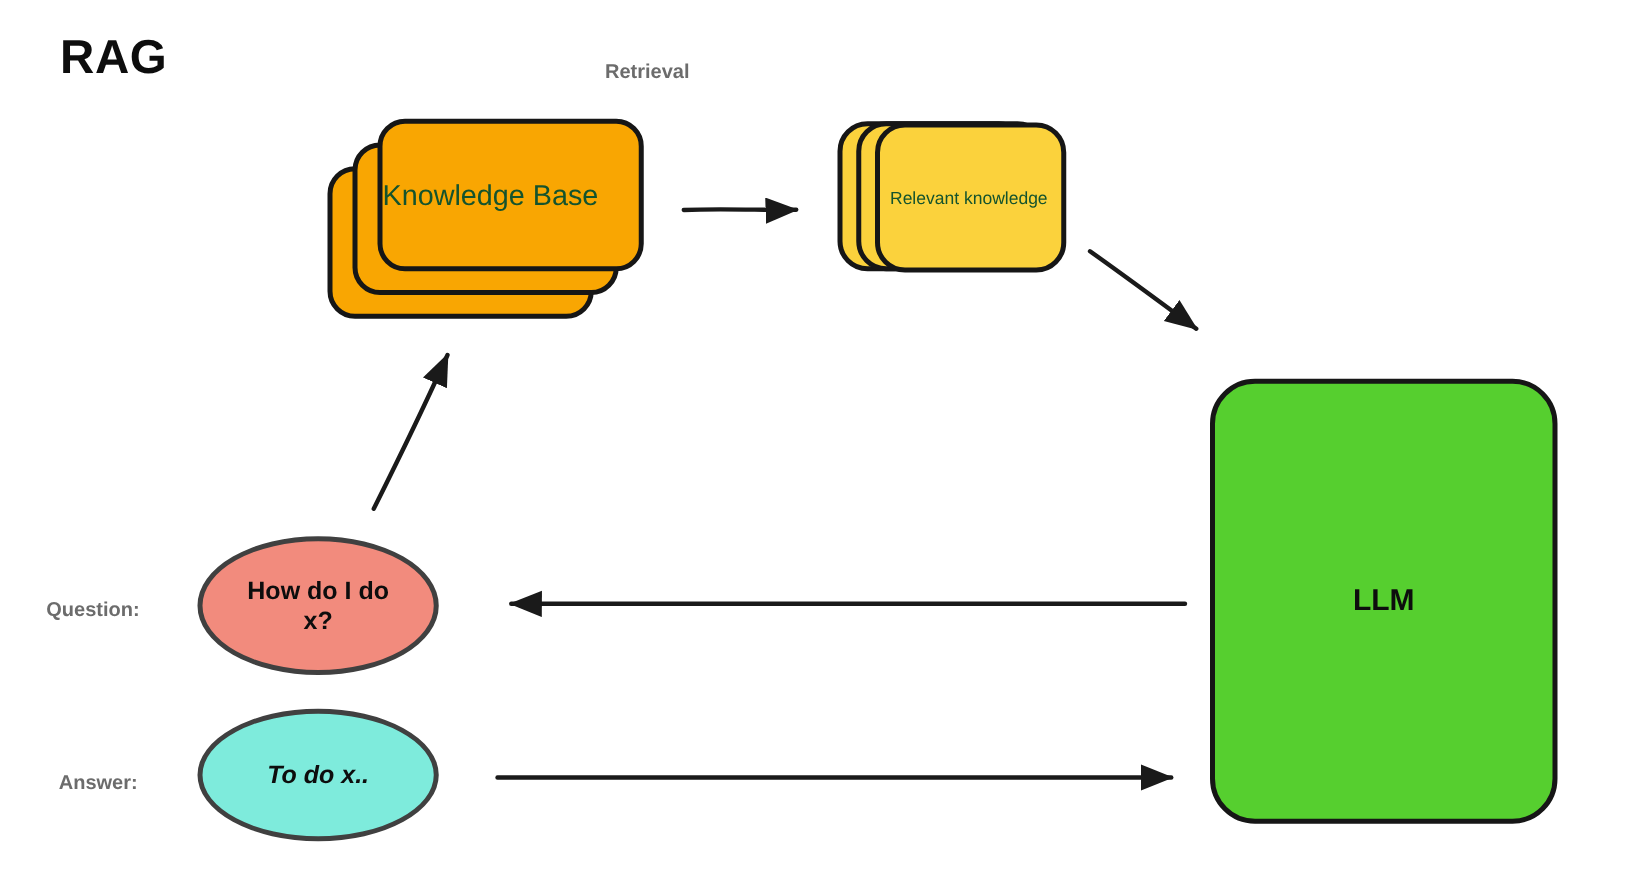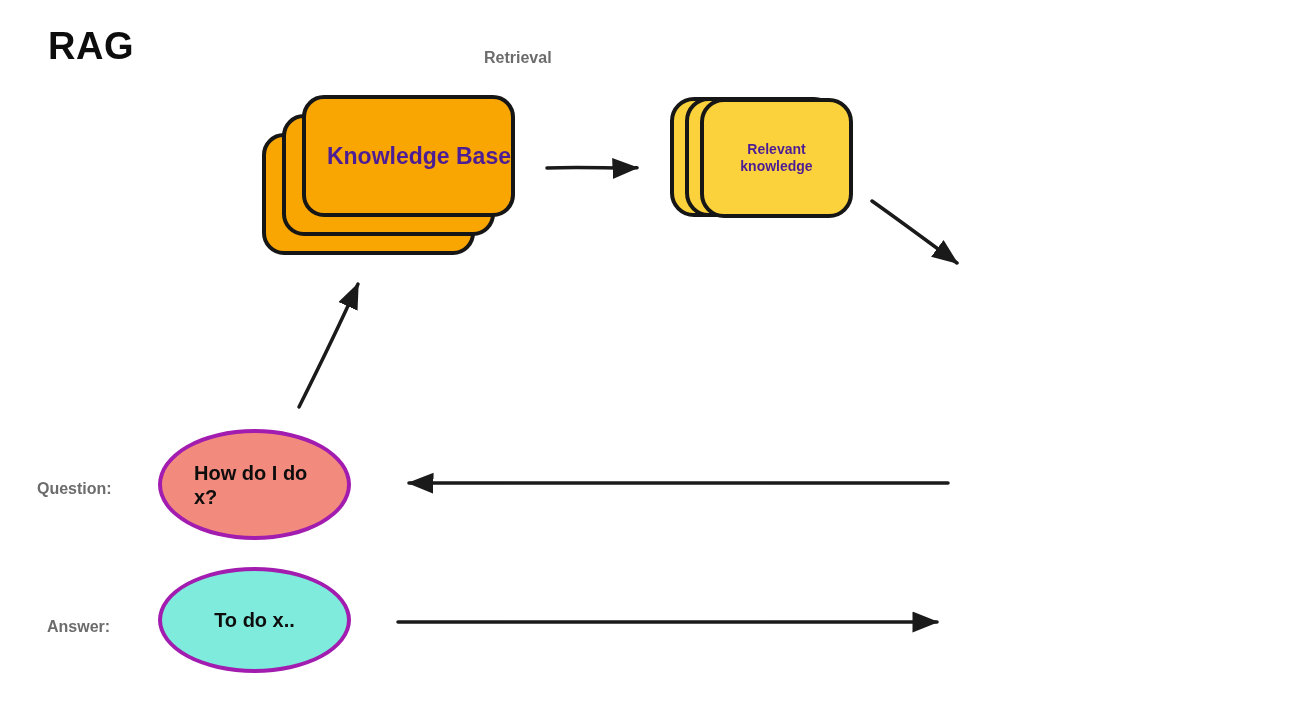--- a/index.html
+++ b/index.html
@@ -34,24 +34,24 @@
   .question-label  { left: 37px;  top: 449px; margin-top: 31px; }
   .answer-label    { left: 47px;  top: 574px; margin-top: 44px; }
 
   .card {
     position: absolute;
     width: 213px; height: 122px;
     border: 4px solid #161616;
     border-radius: 22px;
     display: flex;
     align-items: center;
-    justify-content: flex-end;
+    justify-content: flex-start;
     text-align: center;
-    font-weight: bold;
-    color: #4c1d95;
+    font-weight: normal;
+    color: #14532d;
   }
   .kb-back  { left: 262px; top: 133px; }
   .kb-mid   { left: 282px; top: 114px; }
   .kb-front { left: 302px; top: 95px; font-size: 23px; }
 
   .rk-card { width: 153px; height: 120px; border-radius: 24px; }
   .rk-back  { left: 670px; top: 97px; }
   .rk-mid   { left: 685px; top: 97px; }
   .rk-front { left: 700px; top: 98px; font-size: 14px; line-height: 1.2; padding: 0 8px; }
 
@@ -63,25 +63,26 @@
     border-radius: 36px;
     display: flex;
     align-items: center;
     justify-content: center;
     font-size: 24px;
     font-weight: bold;
     color: #0d0d0d;
   }
   .bubble {
     position: absolute;
-    border: 4px solid #a21caf;
+    border: 4px solid #404040;
     border-radius: 50%;
     display: flex;
     align-items: center;
     justify-content: center;
+    text-align: center;
     font-size: 20px;
     font-weight: bold;
     color: #0d0d0d;
     line-height: 1.2;
   }
   .question-bubble { left: 158px; top: 429px; width: 193px; height: 111px; padding: 0 32px; }
   .answer-bubble   { left: 158px; top: 567px; width: 193px; height: 106px; padding: 0 20px; }
 
   #arrow-layer {
     position: absolute;
@@ -112,26 +113,29 @@
   <div class="card kb-front" style="background-color: rgb(249, 166, 2);">
     <span>Knowledge Base</span>
   </div>
 
   <div class="card rk-card rk-back" style="background-color: rgb(251, 210, 60);"></div>
   <div class="card rk-card rk-mid" style="background-color: rgb(251, 210, 60);"></div>
   <div class="card rk-card rk-front" style="background-color: rgb(251, 210, 60);">
     <span>Relevant knowledge</span>
   </div>
 
+  <div class="llm-box" style="background-color: rgb(86, 207, 47);">
+    <span>LLM</span>
+  </div>
 
   <div class="bubble question-bubble" style="background-color: rgb(242, 139, 125);">
     <span>How do I do x?</span>
   </div>
 
-  <div class="bubble answer-bubble" style="background-color: rgb(126, 235, 220);">
+  <div class="bubble answer-bubble" style="background-color: rgb(126, 235, 220); font-style: italic;">
     <span>To do x..</span>
   </div>
 
   <svg id="arrow-layer" viewBox="0 0 1300 708" xmlns="http://www.w3.org/2000/svg">
     <defs>
       <marker id="head" markerWidth="8" markerHeight="7" refX="7" refY="3" orient="auto">
         <path d="M0,0 L7.5,3 L0,6 Z" fill="#1a1a1a"></path>
       </marker>
     </defs>
     <path class="shaft" d="M547,168 C 580,166.5 615,168.5 637,167.8" marker-end="url(#head)"></path>

